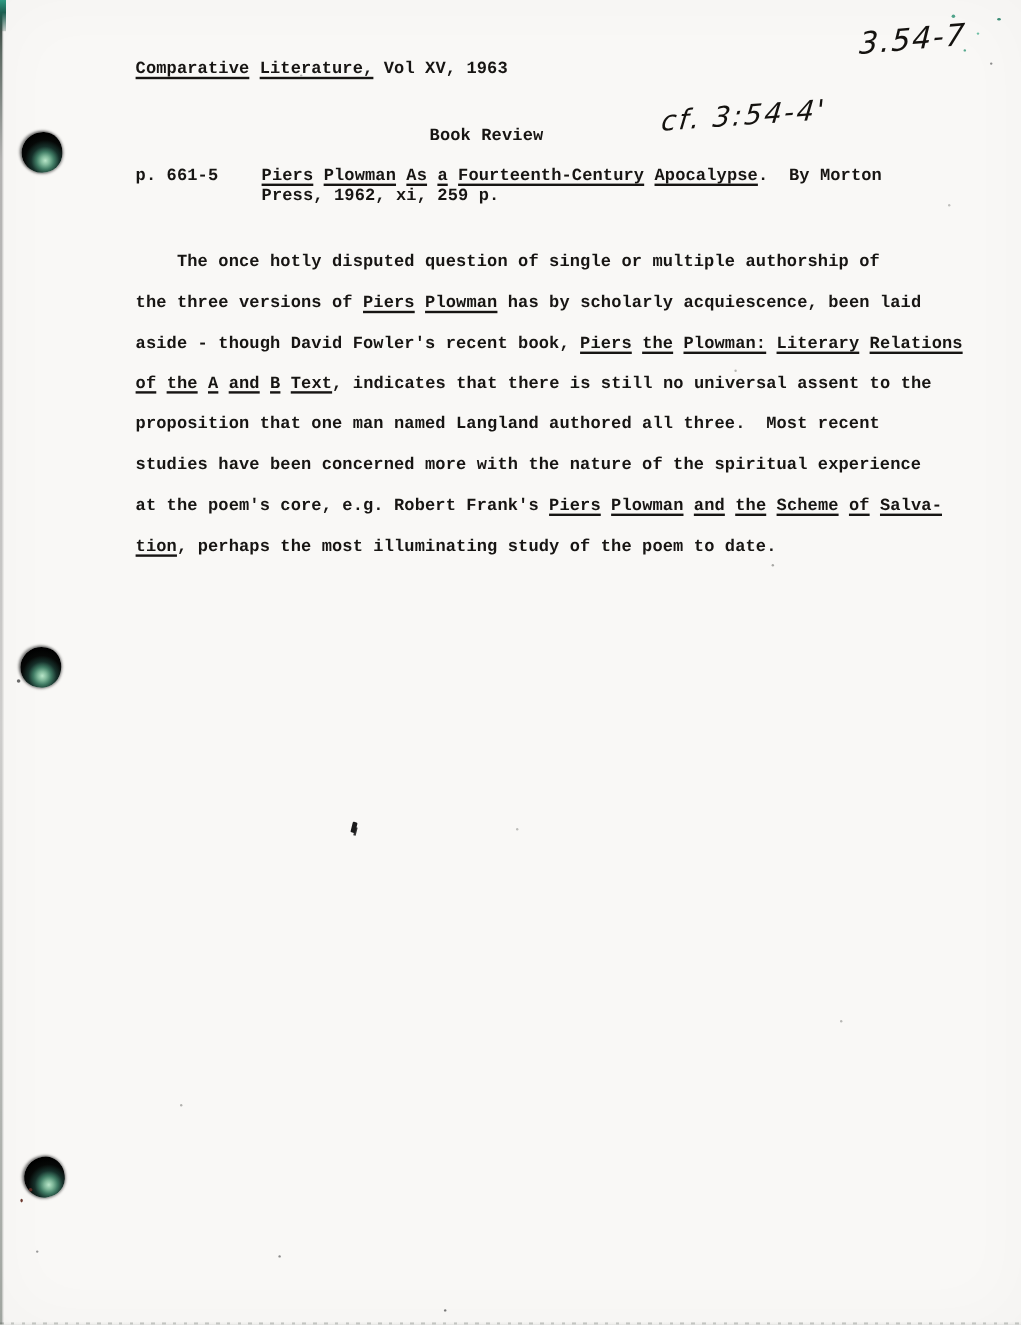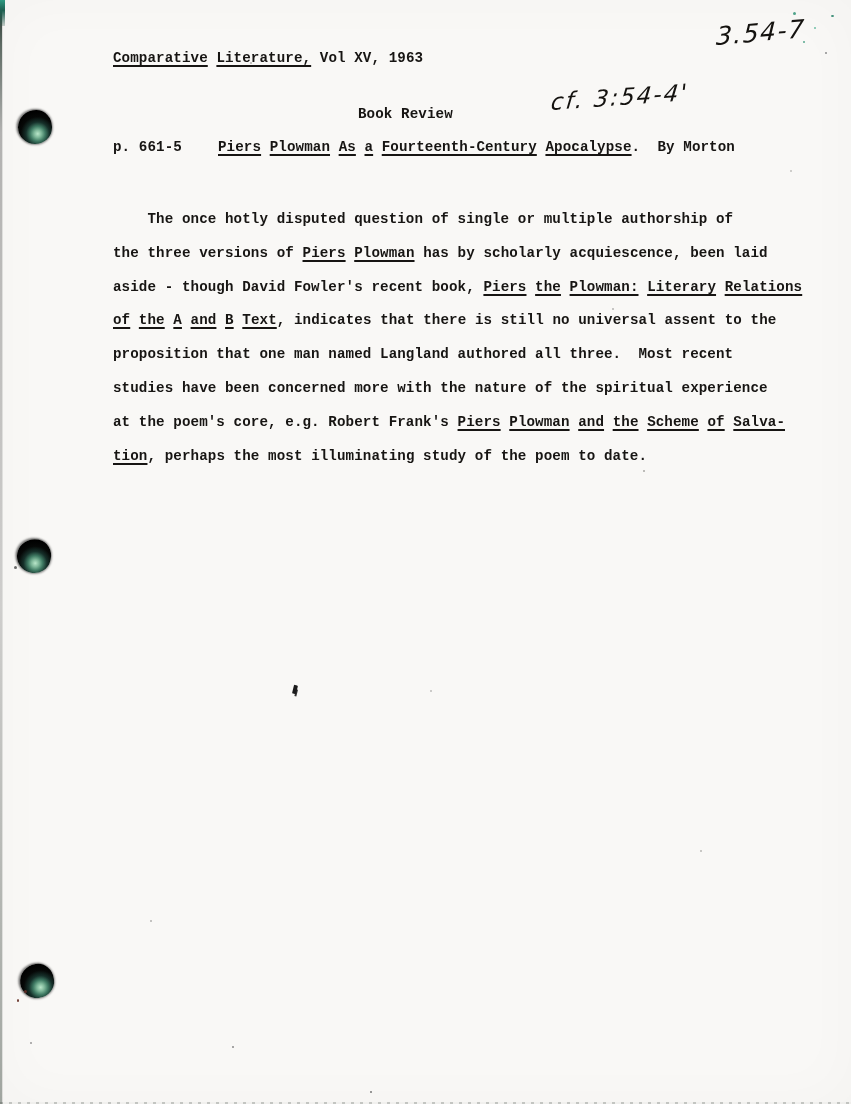--- a/index.html
+++ b/index.html
@@ -115,21 +115,21 @@
   <div class="punch punch3"></div>
 
   <div class="hand note-tr">3.54-7</div>
   <div class="hand note-c">cf. 3:54-4'</div>
 
   <div class="tw journal"><div class="line"><span class="u">Comparative</span> <span class="u">Literature,</span> Vol XV, 1963</div></div>
 
   <div class="tw booktitle">Book Review</div>
 
   <div class="tw pageref">p. 661-5</div>
-  <div class="tw citation"><div class="line"><span class="u">Piers</span> <span class="u">Plowman</span> <span class="u">As</span> <span class="u">a</span> <span class="u">Fourteenth-Century</span> <span class="u">Apocalypse</span>.  By Morton</div></div>
+  <div class="tw citation"><div class="line"><span class="u">Piers</span> <span class="u">Plowman</span> <span class="u">As</span> <span class="u">a</span> <span class="u">Fourteenth-Century</span> <span class="u">Apocalypse</span>.  By Morton</div><div class="line">Press, 1962, xi, 259 p.</div></div>
 
   <div class="tw bodytext"><div class="line">    The once hotly disputed question of single or multiple authorship of</div><div class="line">the three versions of <span class="u">Piers</span> <span class="u">Plowman</span> has by scholarly acquiescence, been laid</div><div class="line">aside - though David Fowler's recent book, <span class="u">Piers</span> <span class="u">the</span> <span class="u">Plowman:</span> <span class="u">Literary</span> <span class="u">Relations</span></div><div class="line"><span class="u">of</span> <span class="u">the</span> <span class="u">A</span> <span class="u">and</span> <span class="u">B</span> <span class="u">Text</span>, indicates that there is still no universal assent to the</div><div class="line">proposition that one man named Langland authored all three.  Most recent</div><div class="line">studies have been concerned more with the nature of the spiritual experience</div><div class="line">at the poem's core, e.g. Robert Frank's <span class="u">Piers</span> <span class="u">Plowman</span> <span class="u">and</span> <span class="u">the</span> <span class="u">Scheme</span> <span class="u">of</span> <span class="u">Salva-</span></div><div class="line"><span class="u">tion</span>, perhaps the most illuminating study of the poem to date.</div></div>
 
   <div class="stray-mark"></div>
 
   <div>
     <div class="speck" style="left:793px;top:12px;width:3px;height:3px;background:#4fa38a;"></div>
     <div class="speck" style="left:814px;top:27px;width:2px;height:2px;background:#6fbfa5;"></div>
     <div class="speck" style="left:831px;top:15px;width:3px;height:2px;background:#3c8d76;"></div>
     <div class="speck" style="left:803px;top:41px;width:2px;height:2px;background:#58a98f;"></div>

